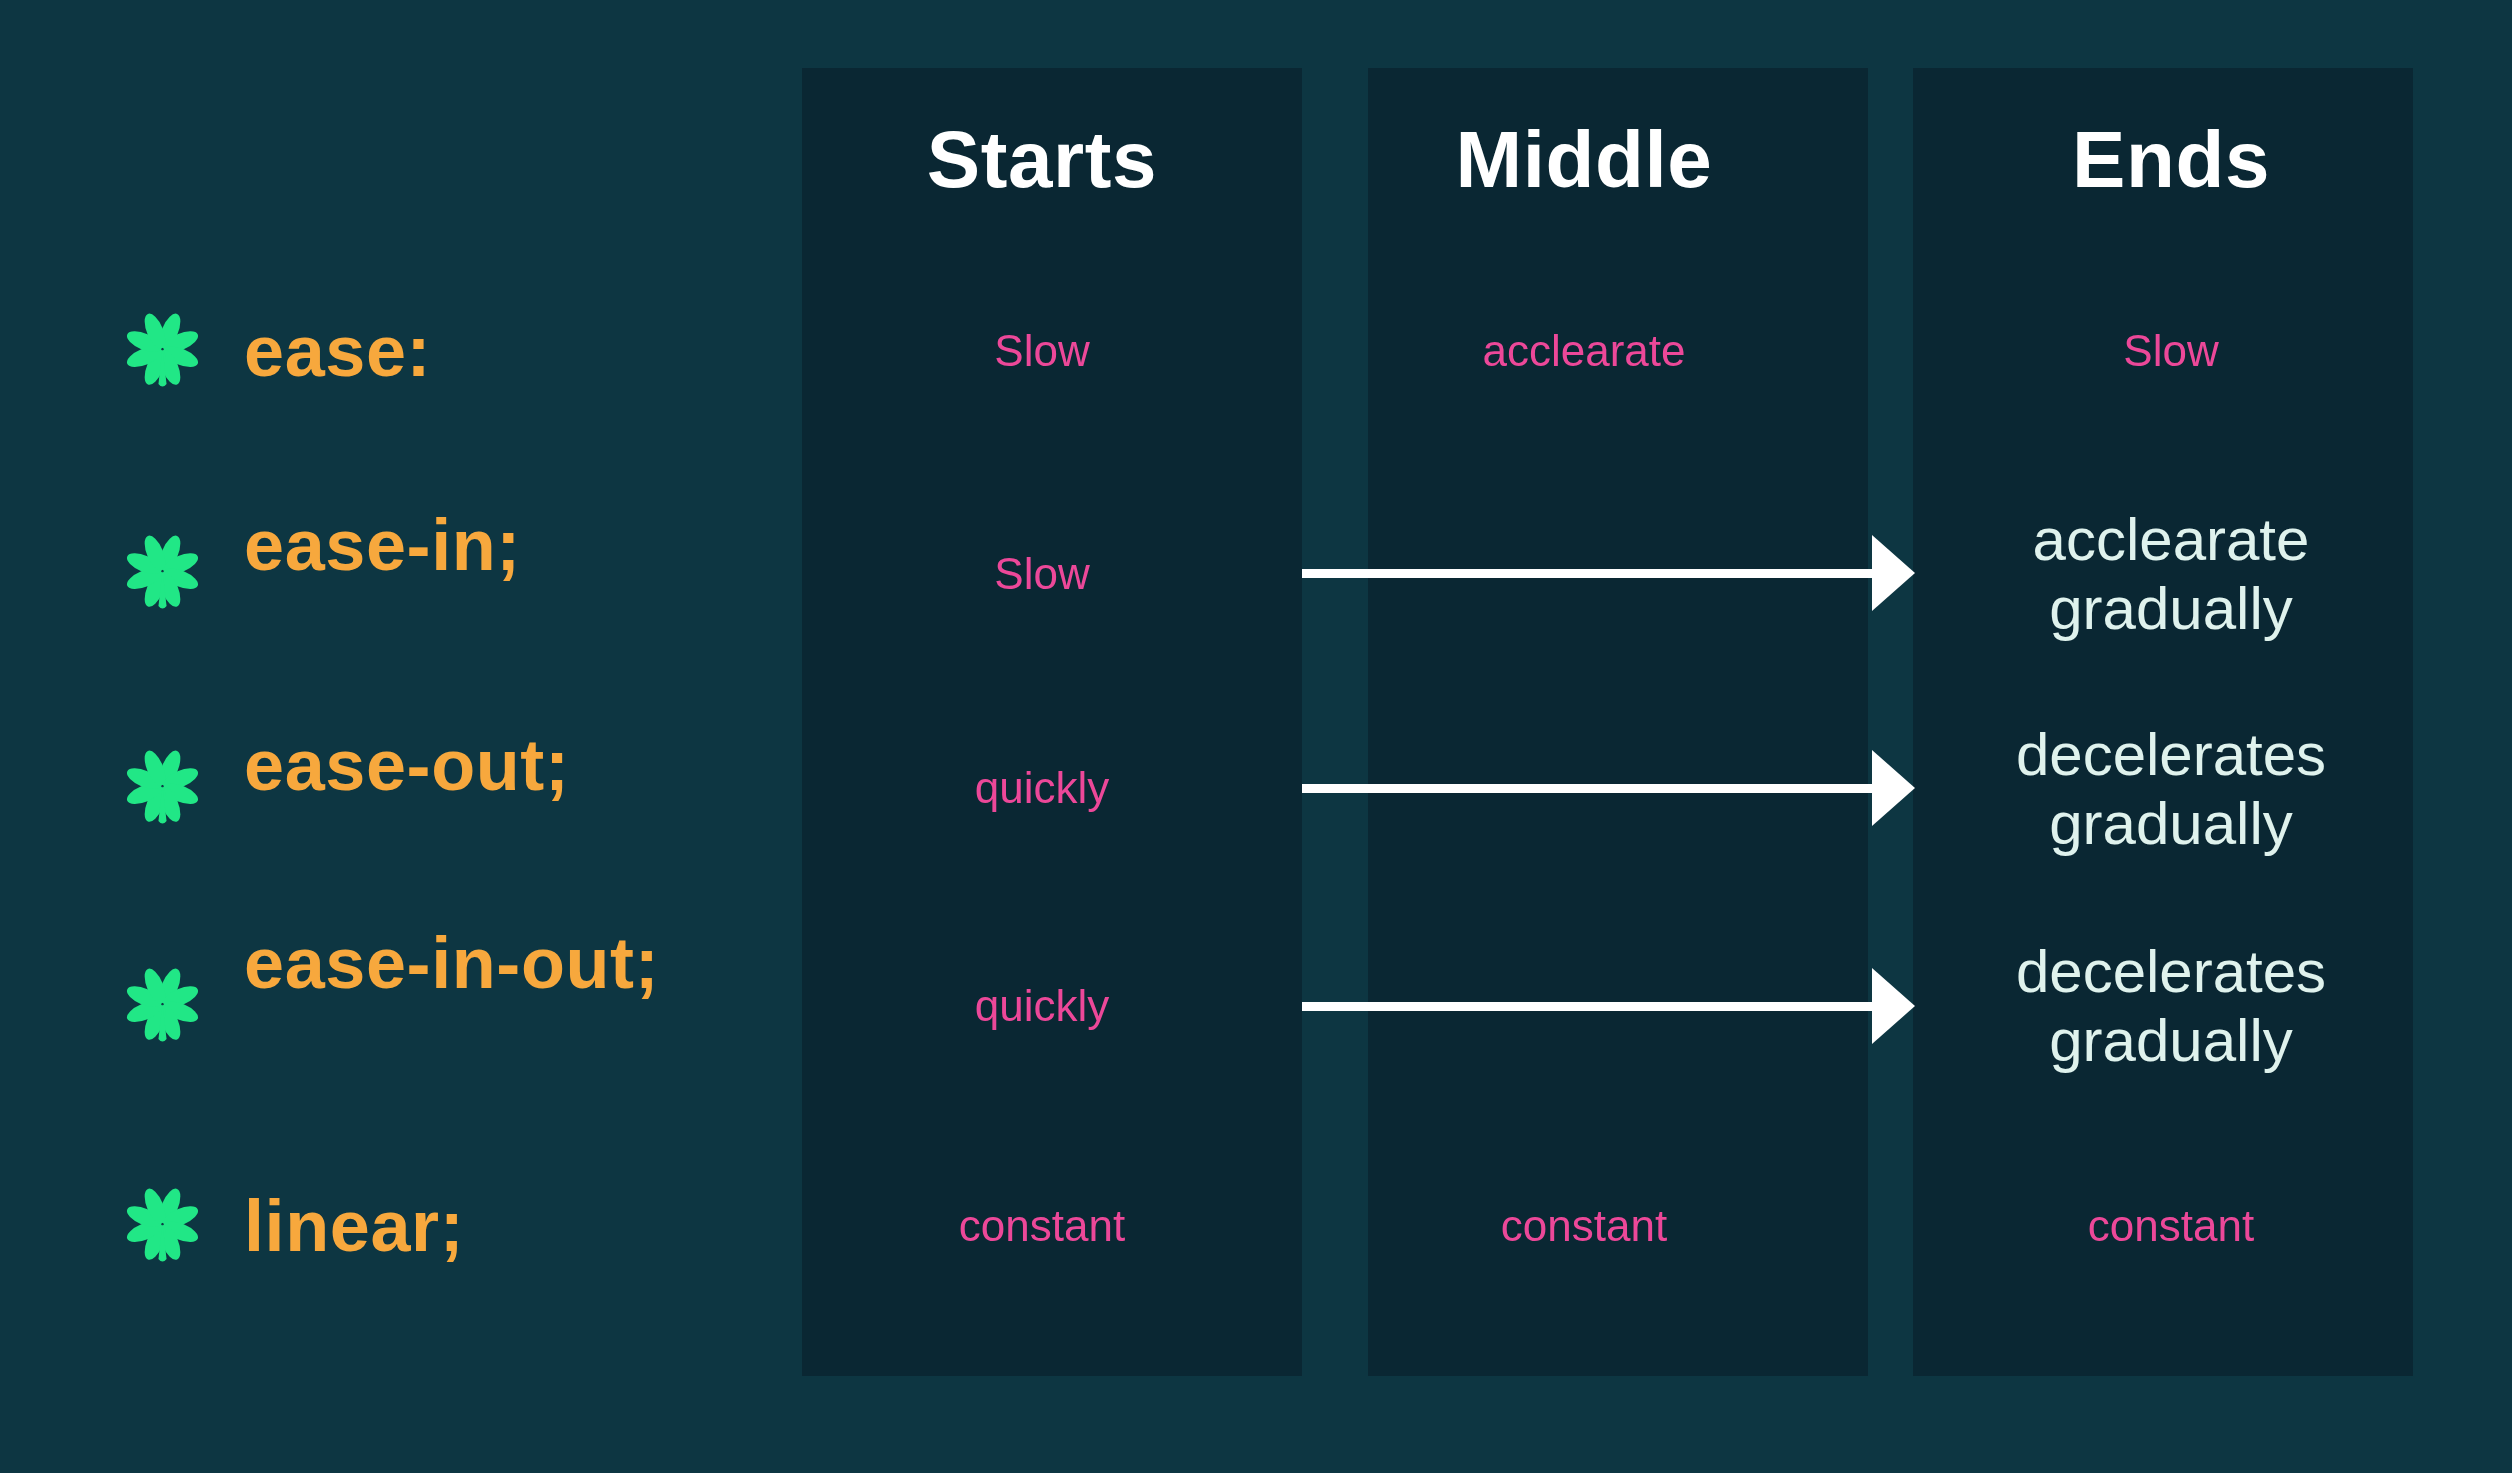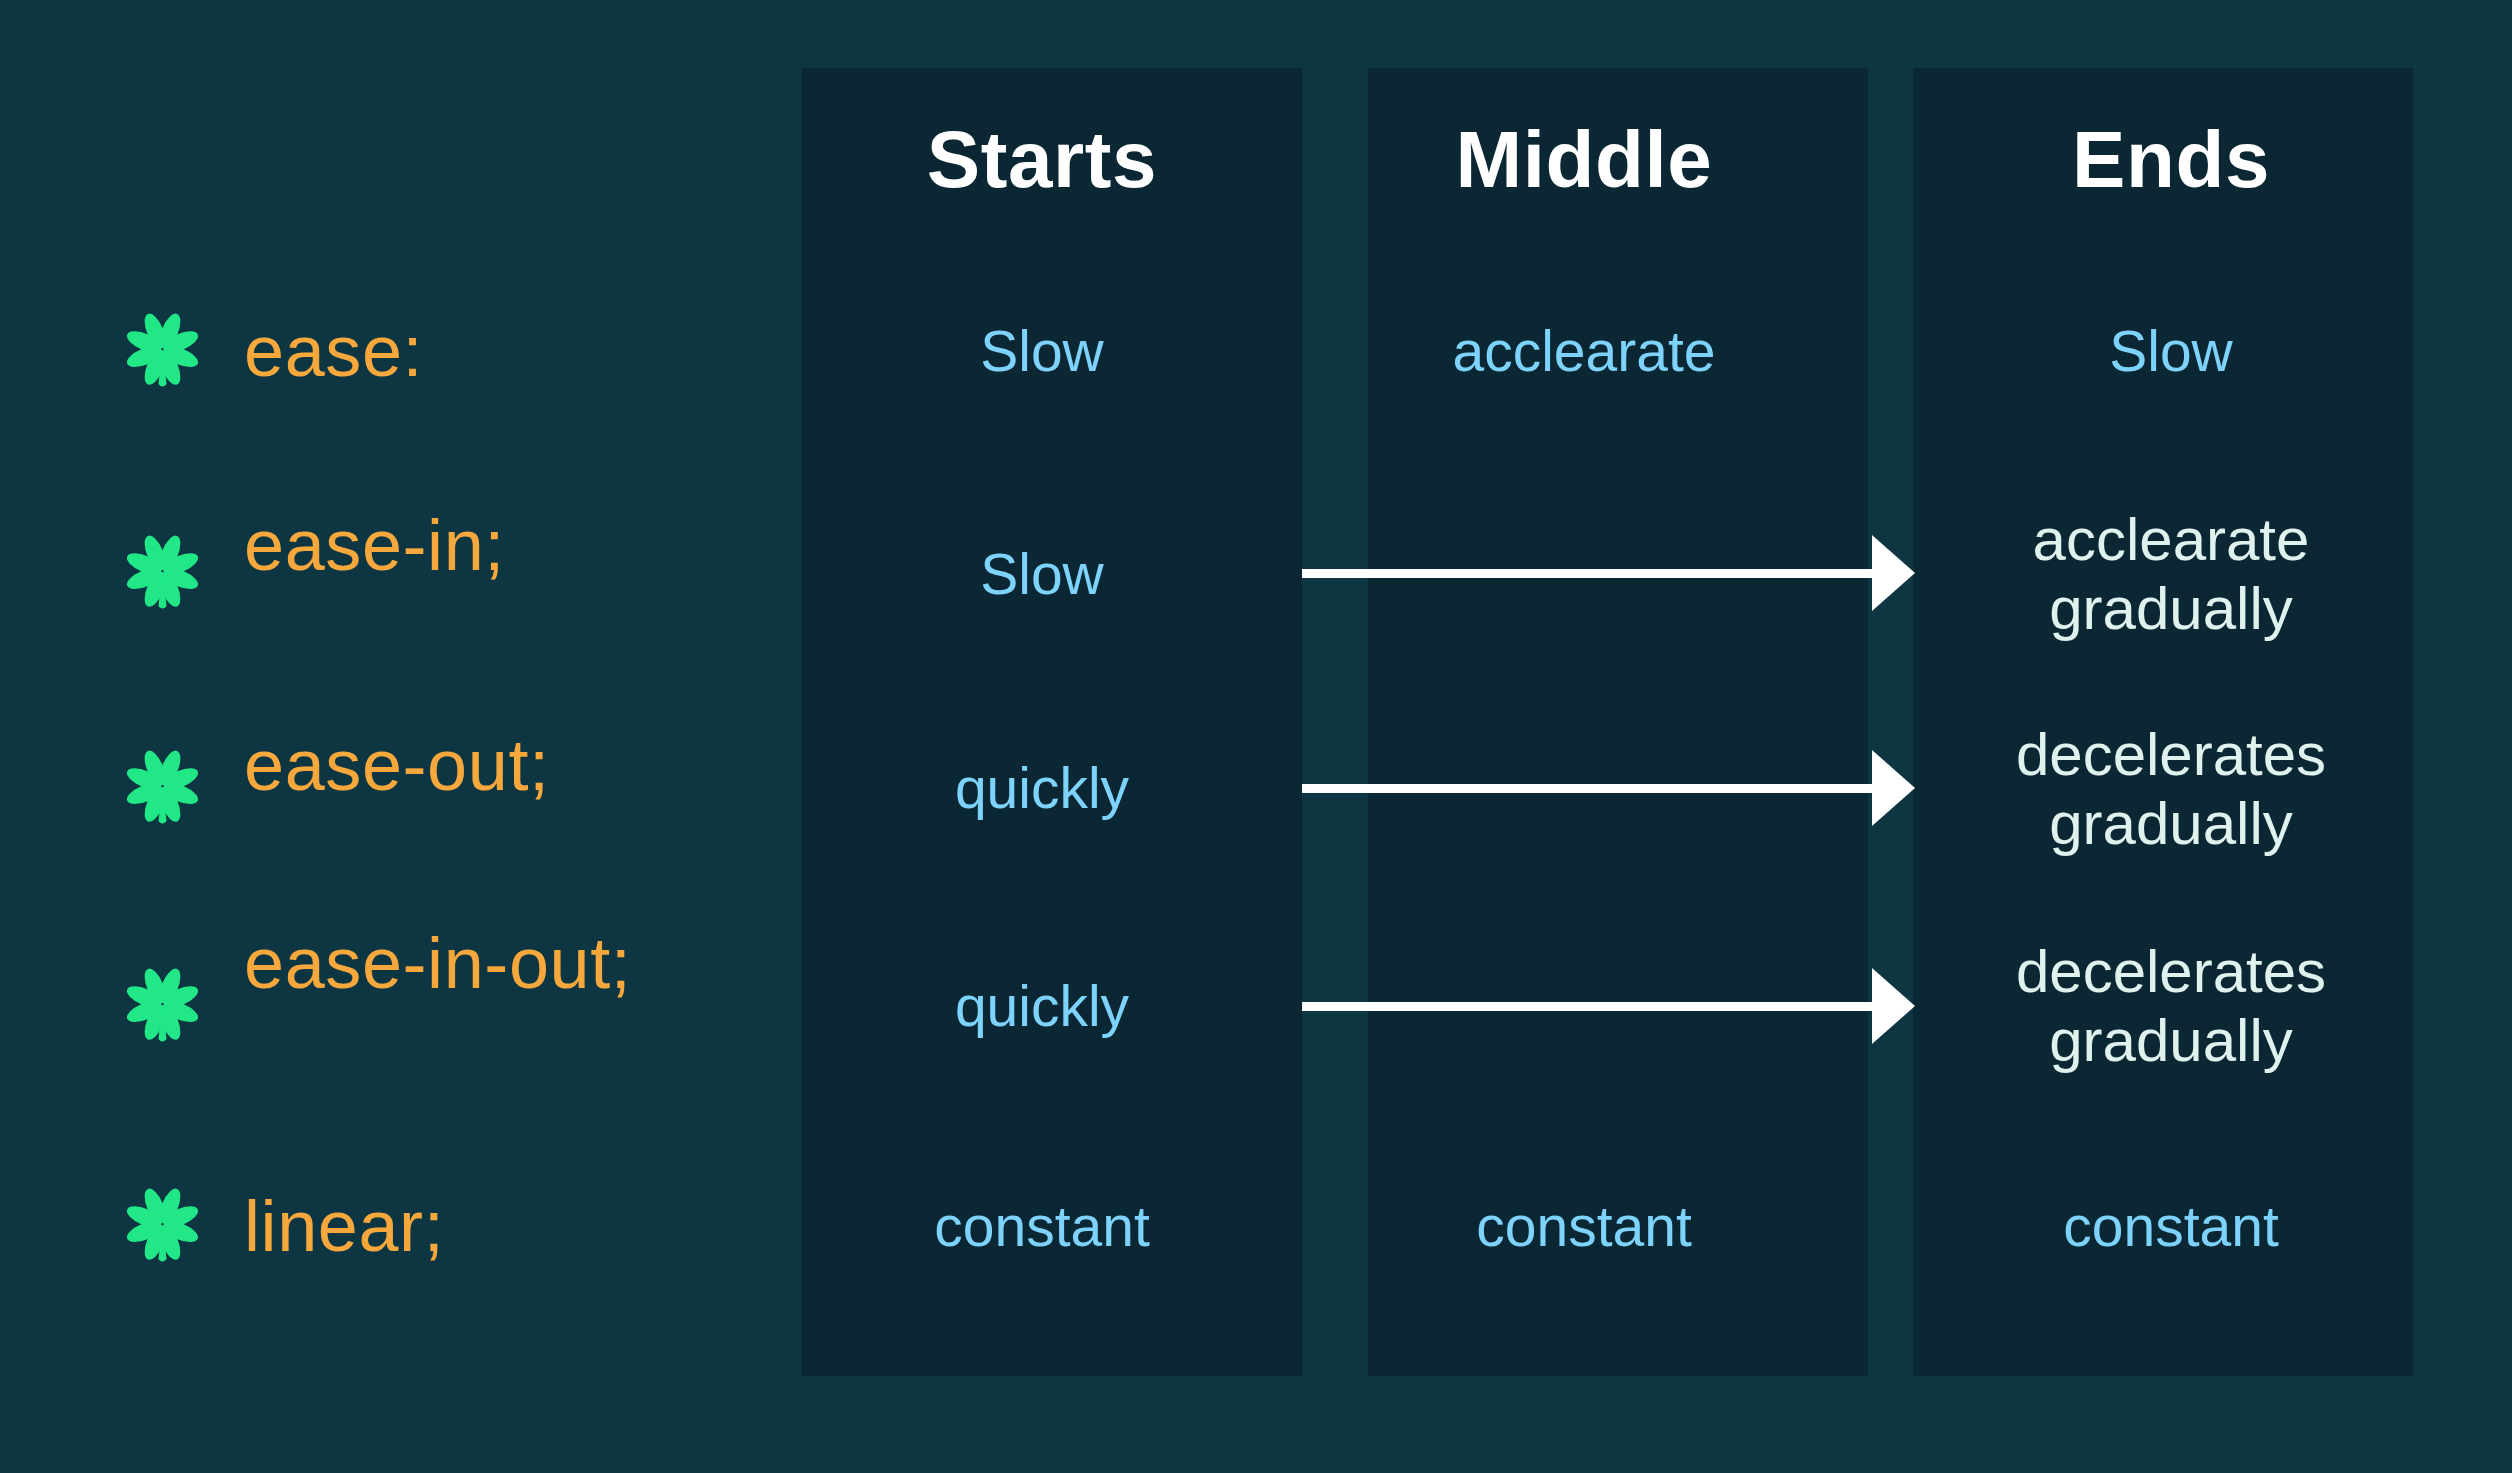--- a/index.html
+++ b/index.html
@@ -15,35 +15,35 @@
   .px1{left:802px}.px2{left:1368px}.px3{left:1913px}
   .cx1{left:792px;width:500px}
   .cx2{left:1368px;width:432px}
   .cx3{left:1921px;width:500px}
   .hdr{
     position:absolute;top:120px;height:80px;line-height:80px;
     text-align:center;font-size:80px;font-weight:bold;color:#ffffff;
     letter-spacing:0.6px;
   }
   .cell{
-    position:absolute;text-align:center;color:#7dd3fc;
-    font-size:57px;line-height:80px;height:80px;white-space:nowrap;
+    position:absolute;text-align:center;color:#ec4899;
+    font-size:44px;line-height:80px;height:80px;white-space:nowrap;
   }
   .cell2{
     position:absolute;text-align:center;color:#dff2ed;
     font-size:60px;line-height:69px;white-space:nowrap;
   }
   
   .rc1{top:311px}.rc2{top:534px}.rc3{top:748px}.rc4{top:966px}.rc5{top:1186px}
   .rd2{top:505px}.rd3{top:720px}.rd4{top:937px}
   .icon{position:absolute;left:122px;width:81px;height:81px;}
   .ic1{top:311px}.ic2{top:533px}.ic3{top:748px}.ic4{top:966px}.ic5{top:1186px}
   .lbl{
     position:absolute;left:244px;height:86px;line-height:86px;
-    color:#f7a83d;font-size:72px;font-weight:normal;white-space:nowrap;
+    color:#f7a83d;font-size:72px;font-weight:bold;white-space:nowrap;
     letter-spacing:0.6px;
   }
   .lb1{top:308px}.lb2{top:502px}.lb3{top:722px}.lb4{top:920px}.lb5{top:1183px}
   .arrow{position:absolute;left:1302px;width:613px;height:76px;}
   .ar2{top:535px}.ar3{top:750px}.ar4{top:968px}
   .arrow .shaft{
     position:absolute;left:0;top:34px;width:574px;height:8.6px;background:#ffffff;
   }
   .arrow .head{
     position:absolute;left:570px;top:0;width:0;height:0;

